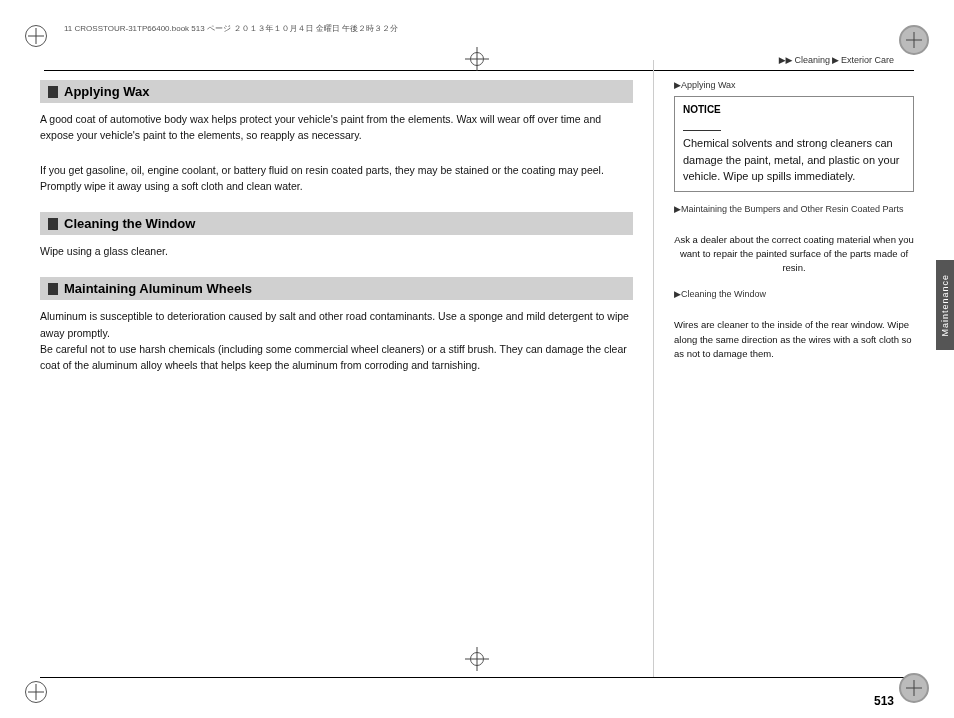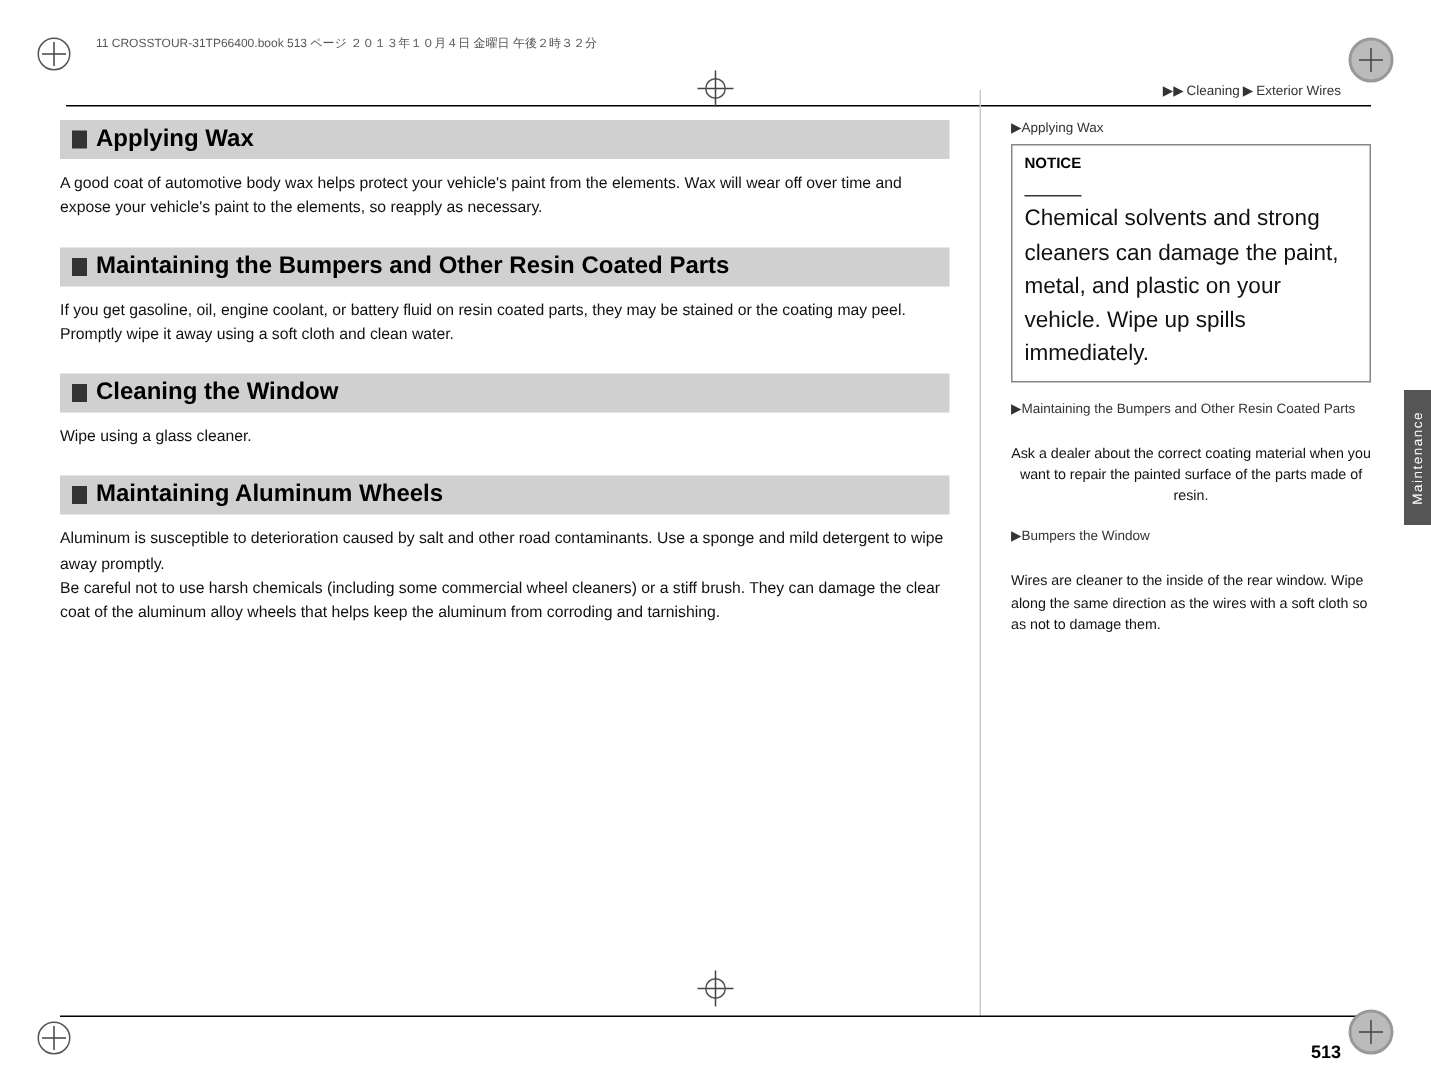--- a/index.html
+++ b/index.html
@@ -82,21 +82,21 @@
       width: 240px;
       padding-top: 20px;
       position: relative;
     }
 
     
     .section-header {
       background: #d0d0d0;
       padding: 4px 8px;
       font-weight: bold;
-      font-size: 16px;
+      font-size: 13px;
       margin-bottom: 8px;
       display: flex;
       align-items: center;
       gap: 6px;
     }
 
     .section-header-icon {
       width: 10px;
       height: 12px;
       background: #333;
@@ -130,21 +130,21 @@
     .notice-title {
       font-size: 10px;
       font-weight: bold;
       border-bottom: 1px solid #333;
       margin-bottom: 4px;
       padding-bottom: 15px;
       display: inline-block;
     }
 
     .notice-body {
-      font-size: 15px;
+      font-size: 11px;
       line-height: 1.5;
       color: #111;
     }
 
     .right-body {
       font-size: 9.5px;
       line-height: 1.5;
       color: #111;
       margin-bottom: 14px;
       margin-top: 19px;
@@ -317,21 +317,21 @@
     <div class="cross-mark" style="position:absolute;top:7px;left:7px;width:16px;height:16px;"></div>
   </div>
 
   <div class="header">
     <div class="header-top-line">11 CROSSTOUR-31TP66400.book  513 ページ  ２０１３年１０月４日  金曜日  午後２時３２分</div>
 
     <div class="header-nav">
       <span>▶▶</span>
       <span>Cleaning</span>
       <span>▶</span>
-      <span>Exterior Wires</span>
+      <span>Exterior Care</span>
     </div>
 
     <div class="header-divider"></div>
   </div>
 
   <div class="deco-cross-lm">
     <div class="cross-circle">
         <div class="ring"></div>
       </div>
   </div>
@@ -342,24 +342,20 @@
 
       <div>
         <div class="section-header">
           <span class="section-header-icon"></span>
           <span>Applying Wax</span>
         </div>
         <div class="section-body">A good coat of automotive body wax helps protect your vehicle's paint from the elements. Wax will wear off over time and expose your vehicle's paint to the elements, so reapply as necessary.</div>
       </div>
 
       <div>
-        <div class="section-header">
-          <span class="section-header-icon"></span>
-          <span>Maintaining the Bumpers and Other Resin Coated Parts</span>
-        </div>
         <div class="section-body">If you get gasoline, oil, engine coolant, or battery fluid on resin coated parts, they may be stained or the coating may peel. Promptly wipe it away using a soft cloth and clean water.</div>
       </div>
 
       <div>
         <div class="section-header">
           <span class="section-header-icon"></span>
           <span>Cleaning the Window</span>
         </div>
         <div class="section-body">Wipe using a glass cleaner.</div>
       </div>
@@ -385,21 +381,21 @@
           <div class="notice-body">Chemical solvents and strong cleaners can damage the paint, metal, and plastic on your vehicle. Wipe up spills immediately.</div>
         </div>
       </div>
 
       <div style="margin-bottom:12px;text-align:center;">
         <div class="right-section-label">▶Maintaining the Bumpers and Other Resin Coated Parts</div>
         <div class="right-body">Ask a dealer about the correct coating material when you want to repair the painted surface of the parts made of resin.</div>
       </div>
 
       <div style="margin-bottom:12px;">
-        <div class="right-section-label">▶Bumpers the Window</div>
+        <div class="right-section-label">▶Cleaning the Window</div>
         <div class="right-body">Wires are cleaner to the inside of the rear window. Wipe along the same direction as the wires with a soft cloth so as not to damage them.</div>
       </div>
 
       <div class="side-tab">
         <span class="side-tab-text">Maintenance</span>
       </div>
 
     </div>
 
   </div>

